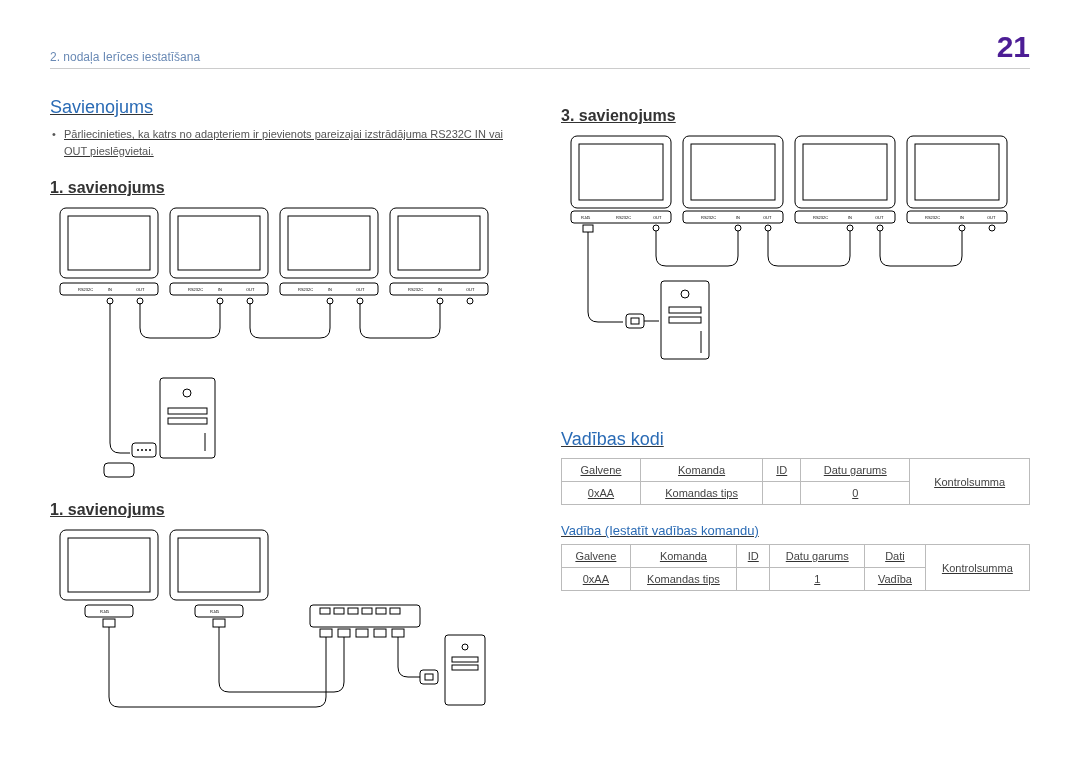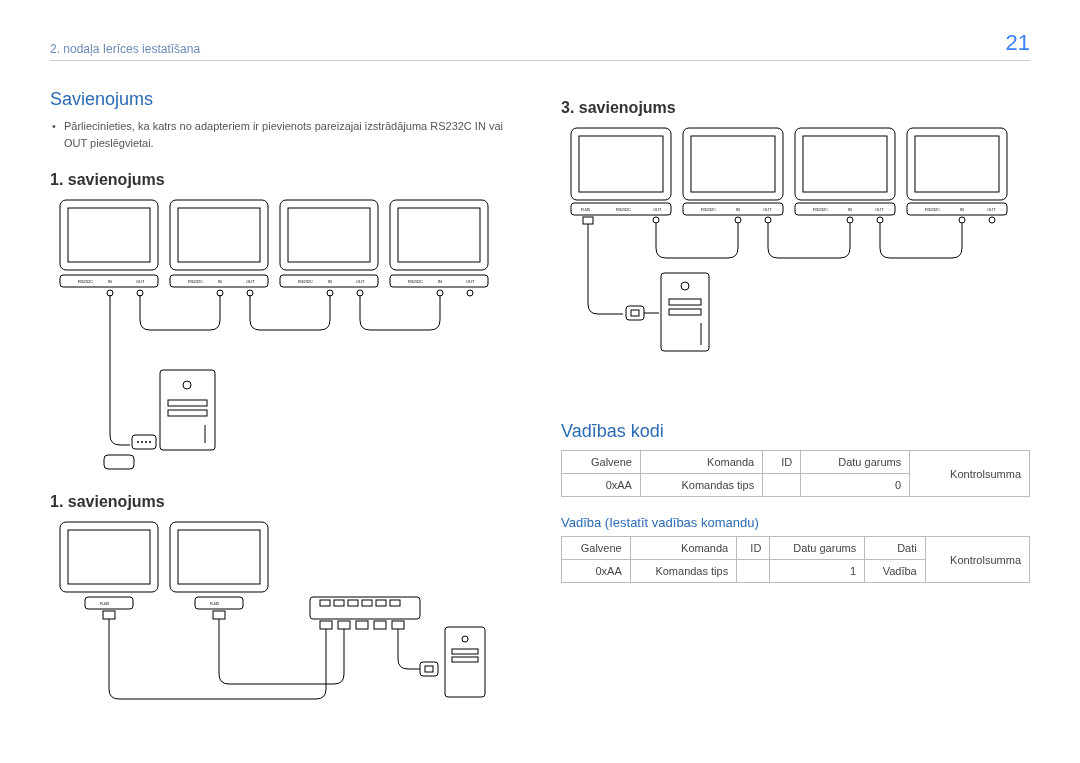--- a/index.html
+++ b/index.html
@@ -15,30 +15,30 @@
   }
   .header-row {
     display: flex;
     justify-content: space-between;
     align-items: flex-end;
     border-bottom: 1px solid #ccc;
     padding-bottom: 4px;
     margin-bottom: 28px;
   }
   .chapter-label { color: #6a8ab5; font-size: 12px; }
-  .page-number { color: #3b82f6; font-size: 22px; font-weight: 400; }
-  .columns { display: flex; gap: 42px; }
+  .page-number { color: #4c1d95; font-size: 30px; font-weight: 700; }
+  .columns { display: flex; gap: 42px; text-decoration: underline; }
   .col { flex: 1; min-width: 0; }
   .h2 { color: #2a6bb5; font-size: 18px; font-weight: 400; margin-bottom: 8px; }
   .h3 { color: #2a6bb5; font-size: 13px; font-weight: 400; margin-bottom: 6px; margin-top: 10px;}
   .sub { font-weight: 700; font-size: 16px; margin: 10px 0 6px; color: #333;}
   .bullet { padding-left: 14px; position: relative; line-height: 1.5; color: #555; font-size: 11px; margin-bottom: 20px;}
   .bullet::before { content: "•"; position: absolute; left: 2px; color: #555;}
   table { border-collapse: collapse; width: 100%; margin-bottom: 18px; }
-  td, th { border: 1px solid #bbb; padding: 5px 8px; font-size: 11px; color: #444; text-align: right; font-weight: 400;}
+  td, th { border: 1px solid #bbb; padding: 5px 8px; font-size: 11px; color: #444; text-align: center; font-weight: 400;}
   .diagram {
     border: 0px solid #ddd;
     margin: 6px 0 18px;
   }
   .diagram svg { display: block; }
   
   .st { stroke: #000; stroke-width: 1; fill: none; }
   .stf { stroke: #000; stroke-width: 1; fill: #fff; }
   .tinytxt { font-size: 4px; fill: #000; }
   .port { fill: #000; }

